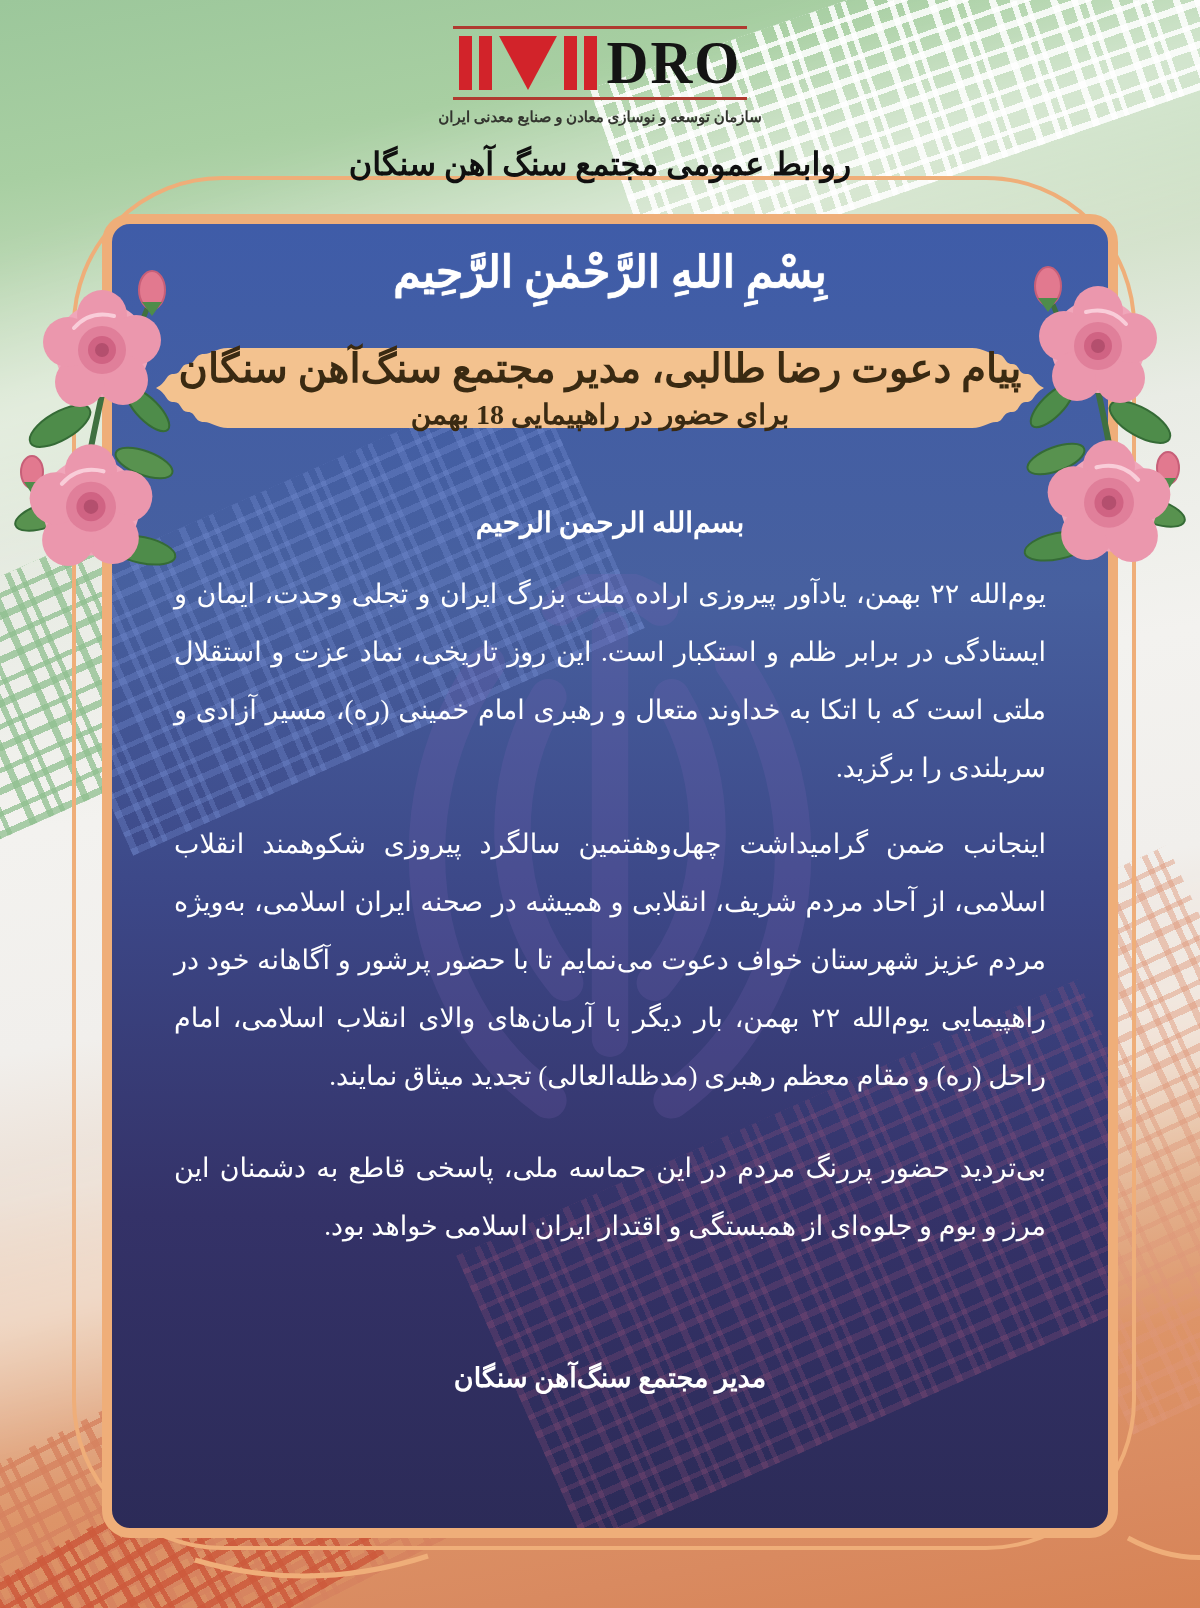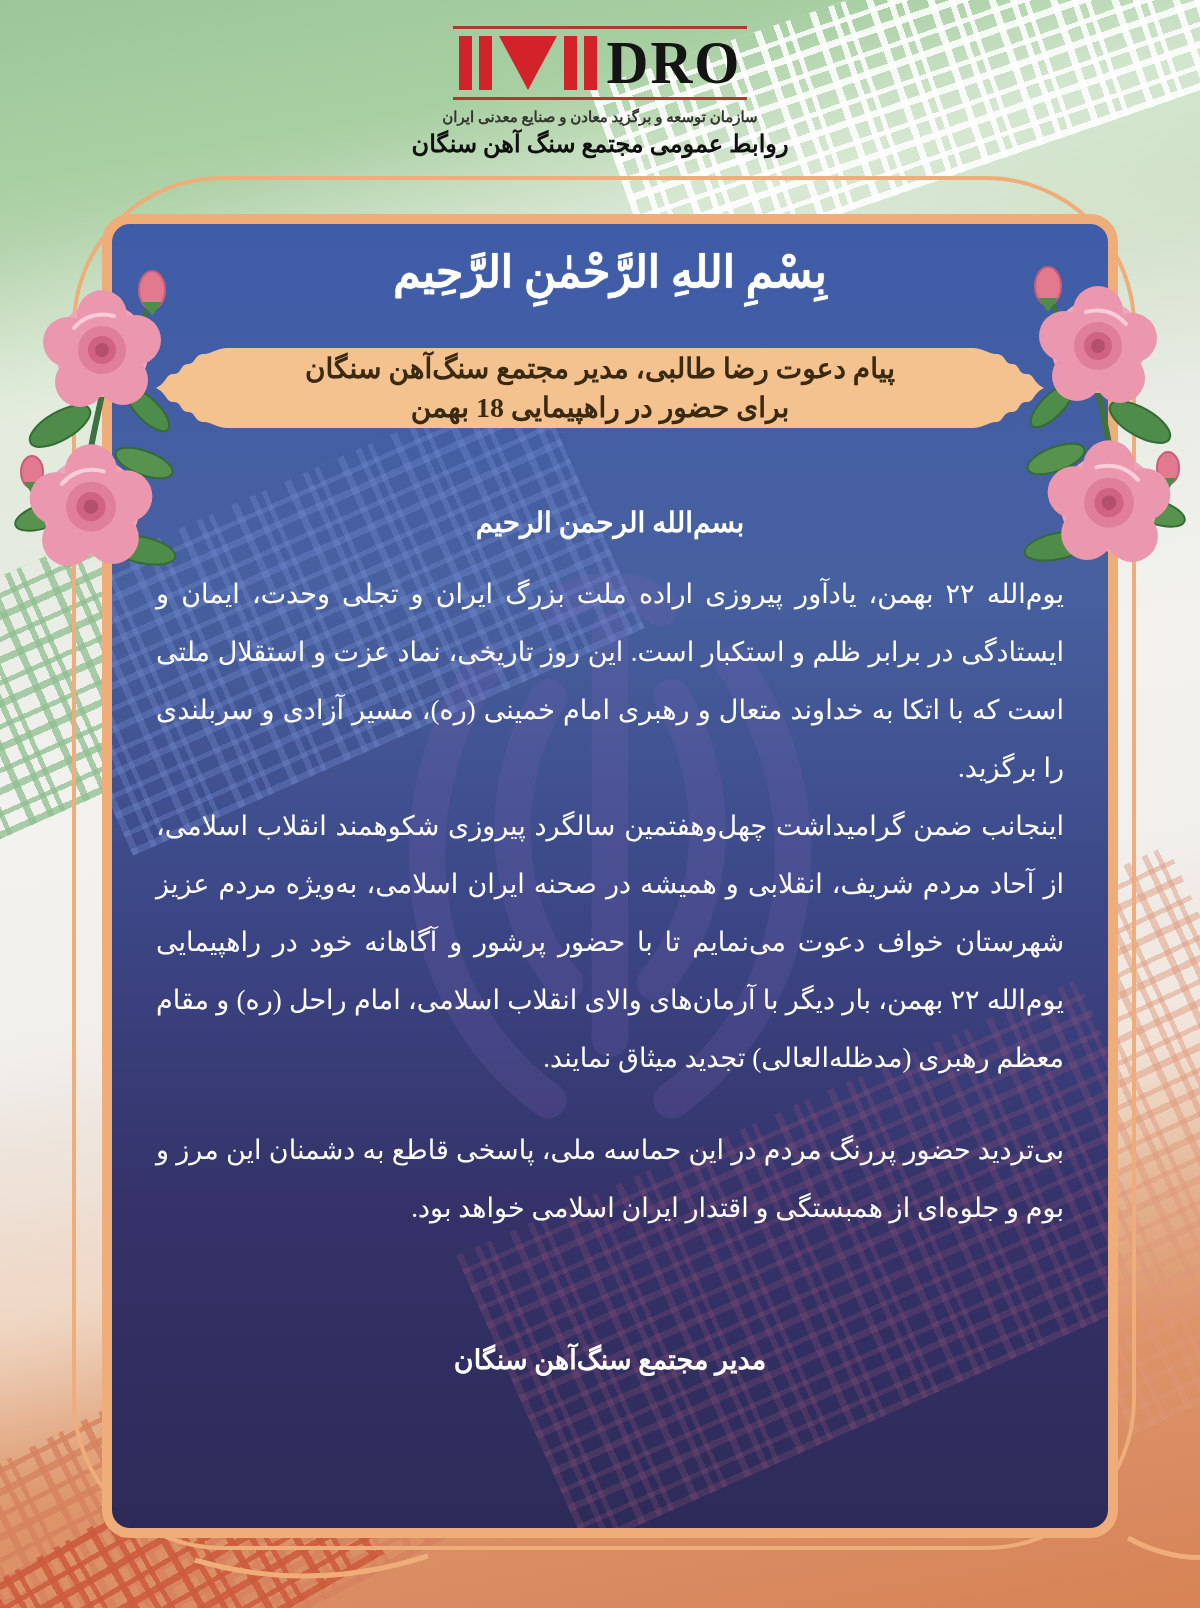--- a/index.html
+++ b/index.html
@@ -37,43 +37,43 @@
   .kufic-rl{left:1010px;top:880px;width:280px;height:520px;transform:rotate(-25deg);--kc:rgba(222,150,120,.45);}
   
   .logo{position:absolute;top:26px;left:0;right:0;display:flex;flex-direction:column;align-items:center;z-index:5;}
   .logo-mark{display:flex;align-items:flex-end;gap:10px;padding:7px 6px;
     border-top:3px solid #b03a30;border-bottom:3px solid #b03a30;}
   .logo-red{display:flex;align-items:flex-end;gap:7px;}
   .lbar{width:13px;height:54px;background:#d2232a;}
   .ltri{width:0;height:0;border-left:29px solid transparent;border-right:29px solid transparent;border-top:54px solid #d2232a;}
   .logo-dro{font-size:58px;font-weight:bold;letter-spacing:2px;line-height:54px;color:#141414;transform:scaleY(1.04);}
   .logo-fa1{direction:rtl;margin-top:8px;font-size:15px;font-weight:bold;color:#33352f;}
-  .logo-fa2{direction:rtl;margin-top:4px;font-size:24px;font-weight:bold;color:#101010;}
+  .logo-fa2{direction:rtl;margin-top:19px;font-size:32px;font-weight:bold;color:#101010;}
   
   .card-contour{position:absolute;left:72px;top:176px;width:1056px;height:1366px;
     border:4px solid #efae79;border-radius:150px;z-index:2;}
   .card{position:absolute;left:102px;top:214px;width:996px;height:1304px;
     border:10px solid #efae79;border-radius:28px;overflow:hidden;z-index:3;
     background:linear-gradient(180deg,#3f5ca8 0%,#47609f 28%,#3c4787 52%,#343268 76%,#2c2b58 100%);}
   .kufic-in1{left:-60px;top:250px;width:560px;height:280px;transform:rotate(-24deg);--kc:rgba(120,145,215,.30);}
   .kufic-in2{left:380px;top:880px;width:680px;height:320px;transform:rotate(-24deg);--kc:rgba(165,85,125,.22);}
   .emblem{position:absolute;left:50%;top:350px;transform:translateX(-50%);width:560px;height:616px;opacity:.5;}
   .bismillah{position:absolute;top:22px;left:0;width:100%;text-align:center;
     color:#fff;font-size:44px;font-weight:bold;text-shadow:0 0 1px #fff;}
   
   .banner{position:absolute;left:150px;top:336px;width:900px;height:104px;z-index:6;}
   .banner svg{position:absolute;inset:0;}
   .banner-text{position:absolute;inset:0;display:flex;flex-direction:column;align-items:center;
     justify-content:center;gap:6px;direction:rtl;color:#3a2a12;}
-  .banner-l1{font-size:28px;font-weight:bold;}
+  .banner-l1{font-size:40px;font-weight:bold;}
   .banner-l2{font-size:28px;font-weight:bold;}
   
   .card-content{position:absolute;inset:0;padding:282px 44px 0 44px;direction:rtl;color:#ffffff;}
   .line-bismillah{margin:0 0 26px;text-align:center;font-size:28px;font-weight:bold;}
-  .para{margin:0;font-size:27px;line-height:2.15;text-align:justify;font-weight:500;}
+  .para{margin:18px;font-size:27px;line-height:2.15;text-align:justify;font-weight:500;}
   .para.gap{margin-top:34px;}
   .signature{margin-top:96px;text-align:center;font-size:27px;font-weight:bold;line-height:1.95;}
   
   .roses{position:absolute;z-index:7;}
   .roses-left{left:2px;top:258px;width:200px;height:330px;}
   .roses-right{left:998px;top:254px;width:200px;height:330px;transform:scaleX(-1);}
   .bottom-arcs{position:absolute;inset:0;z-index:2;pointer-events:none;}
 </style>
 </head>
 <body>
@@ -98,21 +98,21 @@
     <div class="logo-mark">
       <div class="logo-red">
         <div class="lbar"></div>
           <div class="lbar"></div>
         <div class="ltri"></div>
         <div class="lbar"></div>
           <div class="lbar"></div>
       </div>
       <div class="logo-dro">DRO</div>
     </div>
-    <div class="logo-fa1">سازمان توسعه و برگزید معادن و صنایع معدنی ایران</div>
+    <div class="logo-fa1">سازمان توسعه و نوسازی معادن و صنایع معدنی ایران</div>
     <div class="logo-fa2">روابط عمومی مجتمع سنگ آهن سنگان</div>
   </div>
 
   <div class="card-contour"></div>
 
   <div class="card">
     <div class="kufic kufic-in1"></div>
     <div class="kufic kufic-in2"></div>
 
     <svg class="emblem" viewBox="0 0 200 220">

